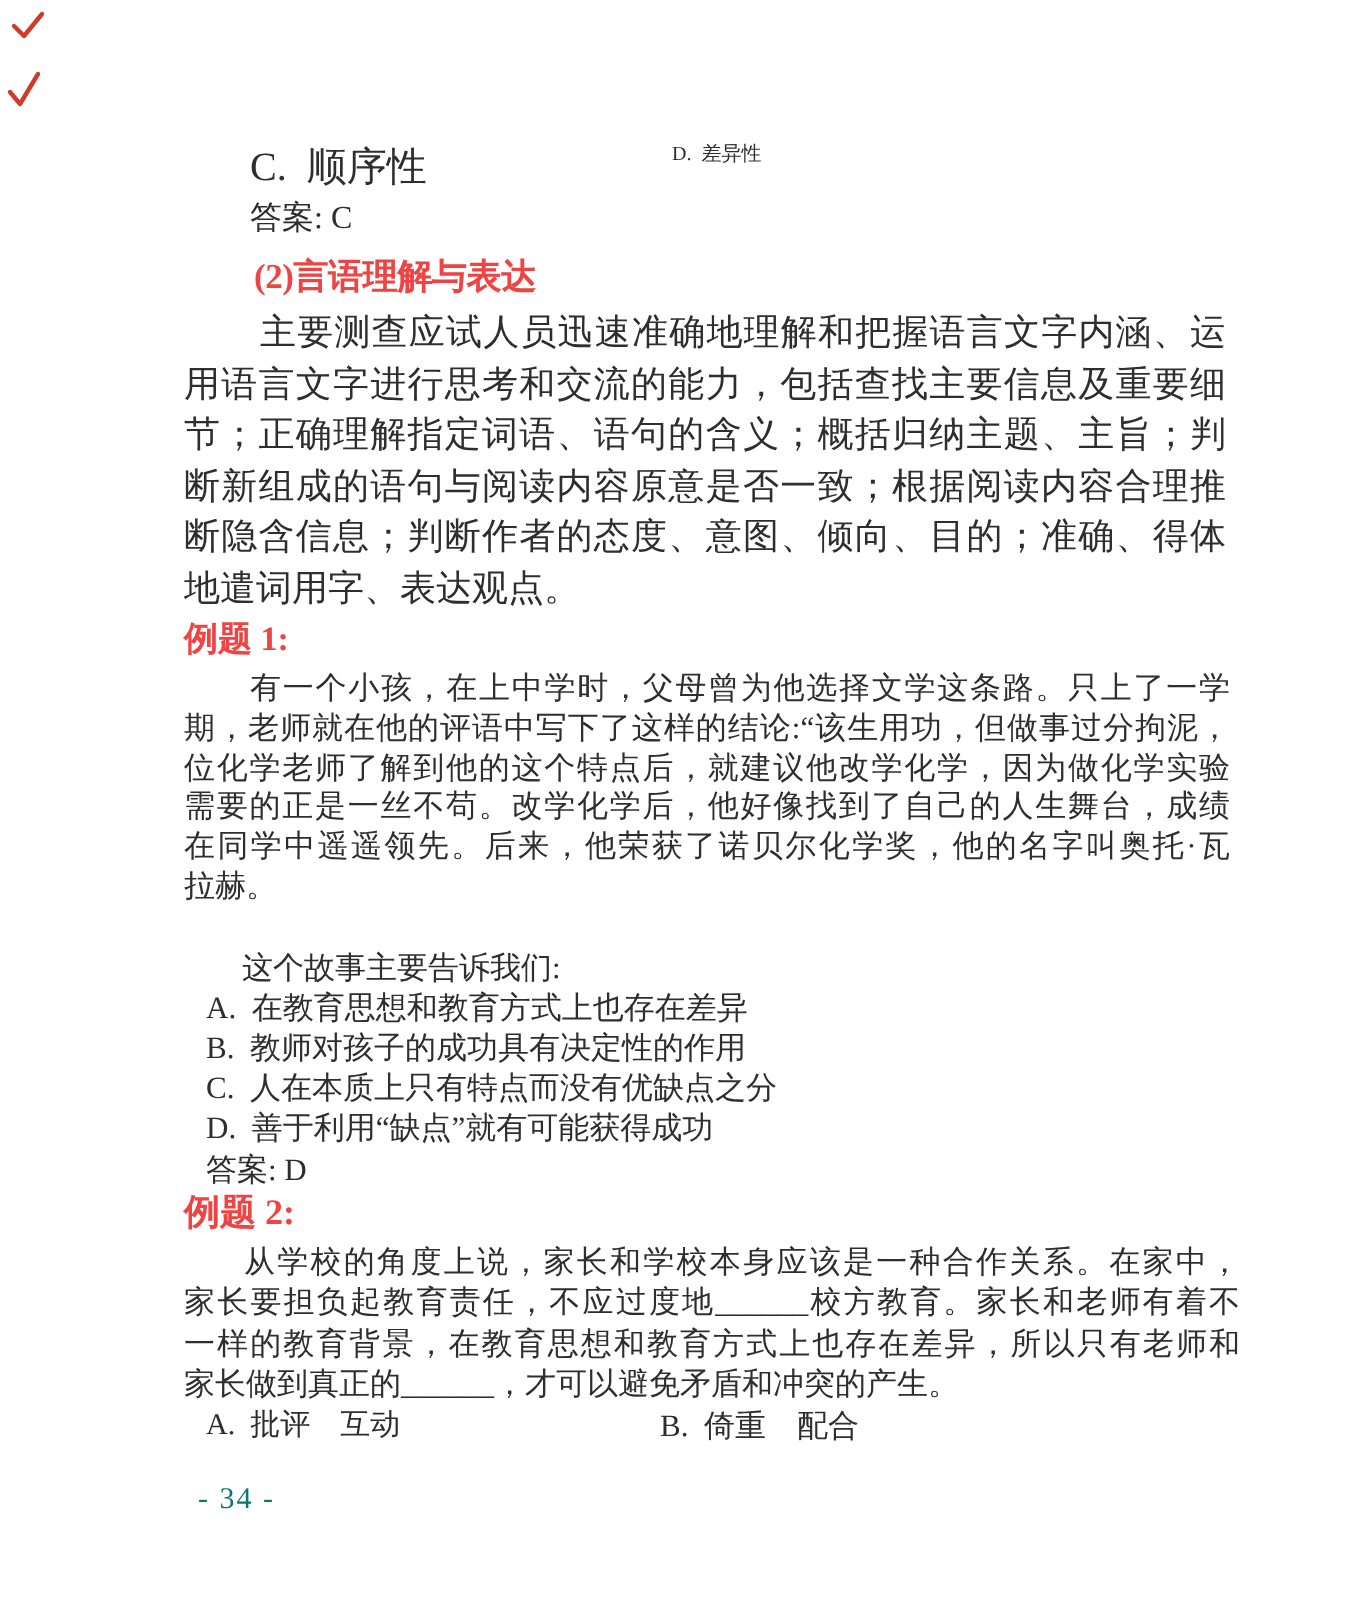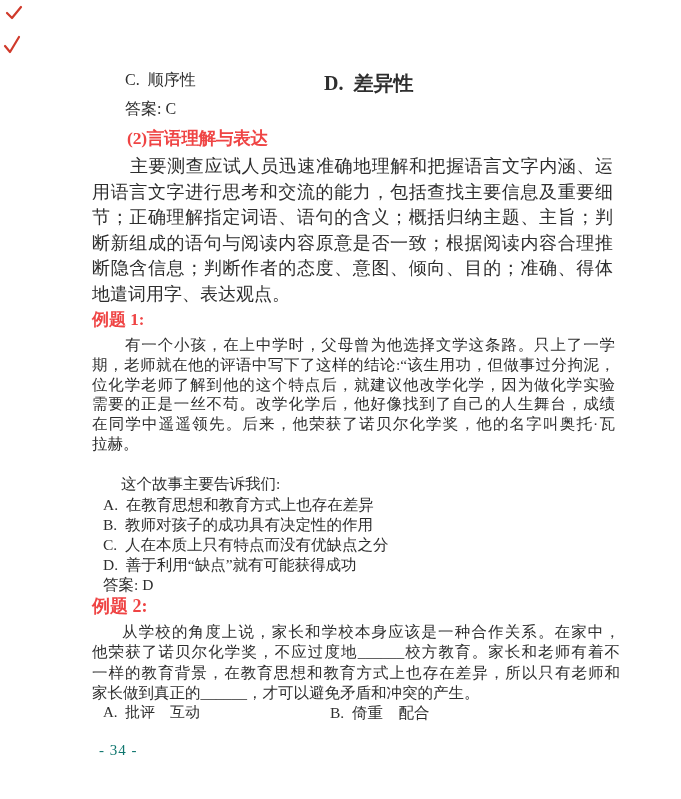--- a/index.html
+++ b/index.html
@@ -18,22 +18,22 @@
   .para .line{
     text-align:justify;
     text-align-last:justify;
     text-justify:inter-character;
     white-space:pre-wrap;
   }
   .para .line.noj{text-align:left;text-align-last:left;}
   .bold{font-weight:700;color:#ef4444;}
 
   
-  .opt-c-top{left:125px;top:70px;font-size:16px;}
-  .opt-d-top{left:324px;top:70px;font-size:20px;font-weight:bold;}
+  .opt-c-top{left:125px;top:70px;font-size:20px;}
+  .opt-d-top{left:336px;top:70px;font-size:10px;}
   .answer-top{left:125px;top:99px;font-size:16px;}
   .sec-heading{left:127px;top:126px;font-size:17.5px;letter-spacing:-0.2px;}
   .intro{left:92px;top:154px;width:521px;font-size:18px;line-height:25.5px;}
   .intro .line.first{padding-left:38px;}
   .ex1-heading{left:92px;top:308px;font-size:17px;}
   .ex1{left:92px;top:335px;width:523px;font-size:15.5px;line-height:19.8px;}
   .ex1 .line.first{padding-left:33px;}
   .ex1-question{left:121px;top:474px;font-size:15.5px;}
   .optlist{left:103px;top:495px;font-size:15.5px;}
   .optlist .optline{height:20px;line-height:20px;}
@@ -92,21 +92,21 @@
     <div class="optline pre">C.  人在本质上只有特点而没有优缺点之分</div>
     <div class="optline pre">D.  善于利用“缺点”就有可能获得成功</div>
   </div>
 
   <div class="abs pre answer-d">答案: D</div>
 
   <div class="abs bold ex2-heading">例题 2:</div>
 
   <div class="para ex2">
     <div class="line first">从学校的角度上说，家长和学校本身应该是一种合作关系。在家中，</div>
-    <div class="line">他荣获了诺贝尔化学奖，不应过度地______校方教育。家长和老师有着不</div>
+    <div class="line">家长要担负起教育责任，不应过度地______校方教育。家长和老师有着不</div>
     <div class="line">一样的教育背景，在教育思想和教育方式上也存在差异，所以只有老师和</div>
     <div class="line noj">家长做到真正的______，才可以避免矛盾和冲突的产生。</div>
   </div>
 
   <span class="abs pre opt-a2">A.  批评    互动</span>
   <span class="abs pre opt-b2">B.  倚重    配合</span>
 
   <div class="abs pre pagenum">- 34 -</div>
 
 </div>

